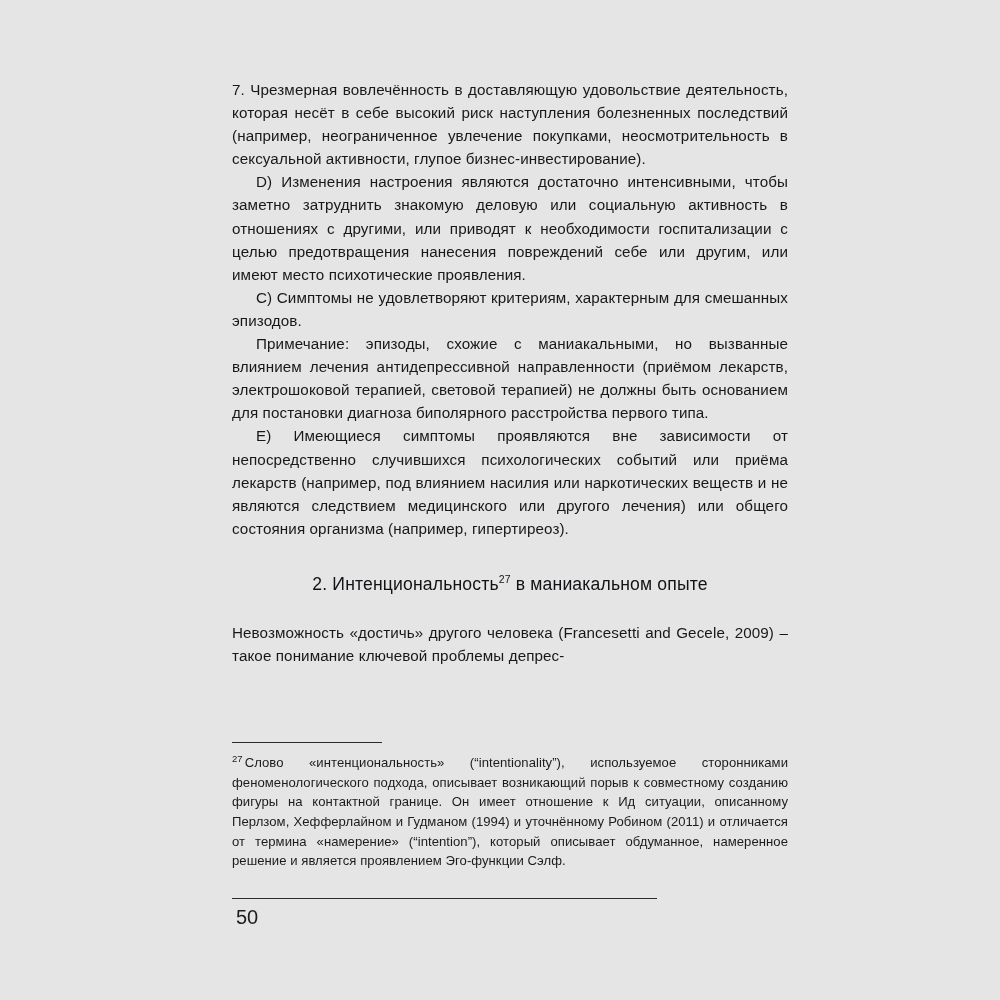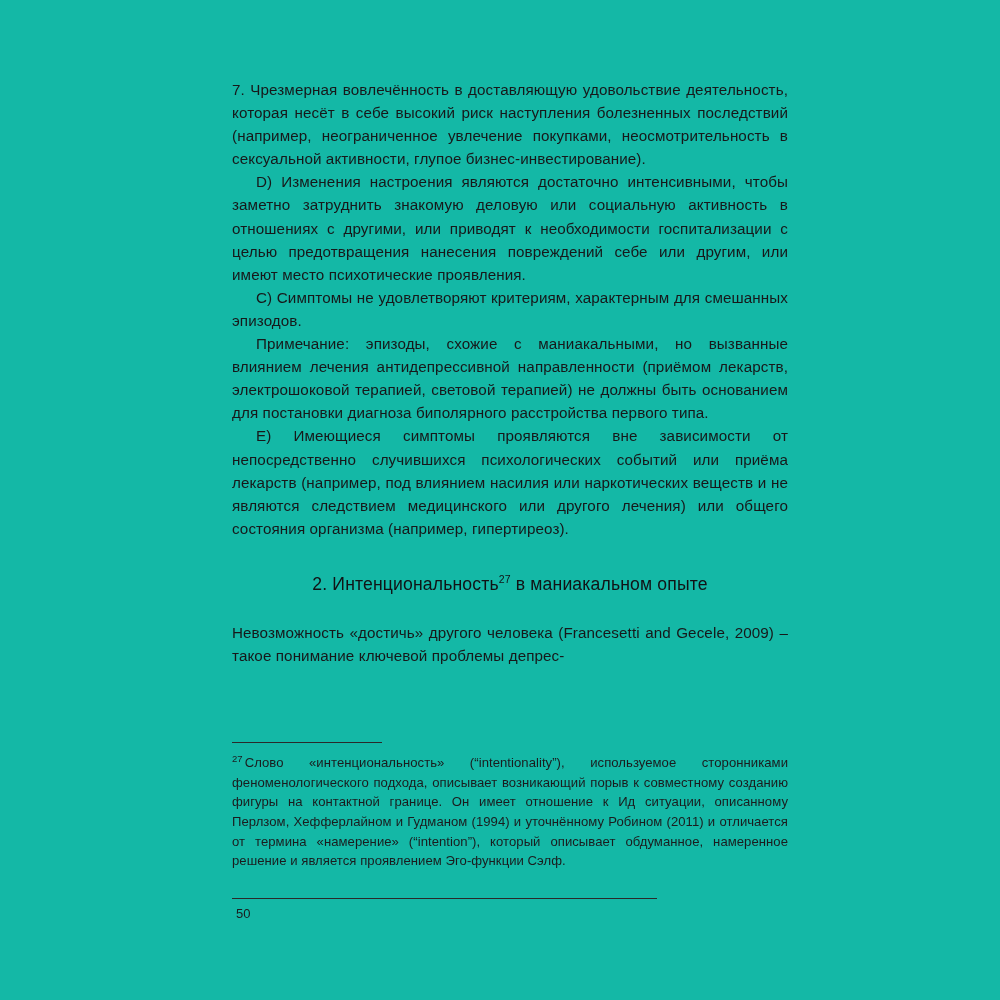--- a/index.html
+++ b/index.html
@@ -10,21 +10,21 @@
   body {
     width: 1000px;
     height: 1000px;
     font-family: "Liberation Sans", sans-serif;
     color: #1a1a1a;
   }
   .page {
     position: relative;
     width: 1000px;
     height: 1000px;
-    background: #14b8a6;
+    background: #e5e5e5;
     box-sizing: border-box;
   }
   .content {
     position: absolute;
     left: 232px;
     top: 78px;
     width: 556px;
   }
   p.body-par {
     margin: 0;
@@ -88,21 +88,21 @@
     left: 232px;
     top: 898px;
     width: 425px;
     height: 1px;
     background: #2a2a2a;
   }
   .page-number {
     position: absolute;
     left: 236px;
     top: 906px;
-    font-size: 13px;
+    font-size: 20px;
     color: #1b1c1e;
   }
 </style>
 </head>
 <body>
 
 <div class="page">
 
   <div class="content">
 

